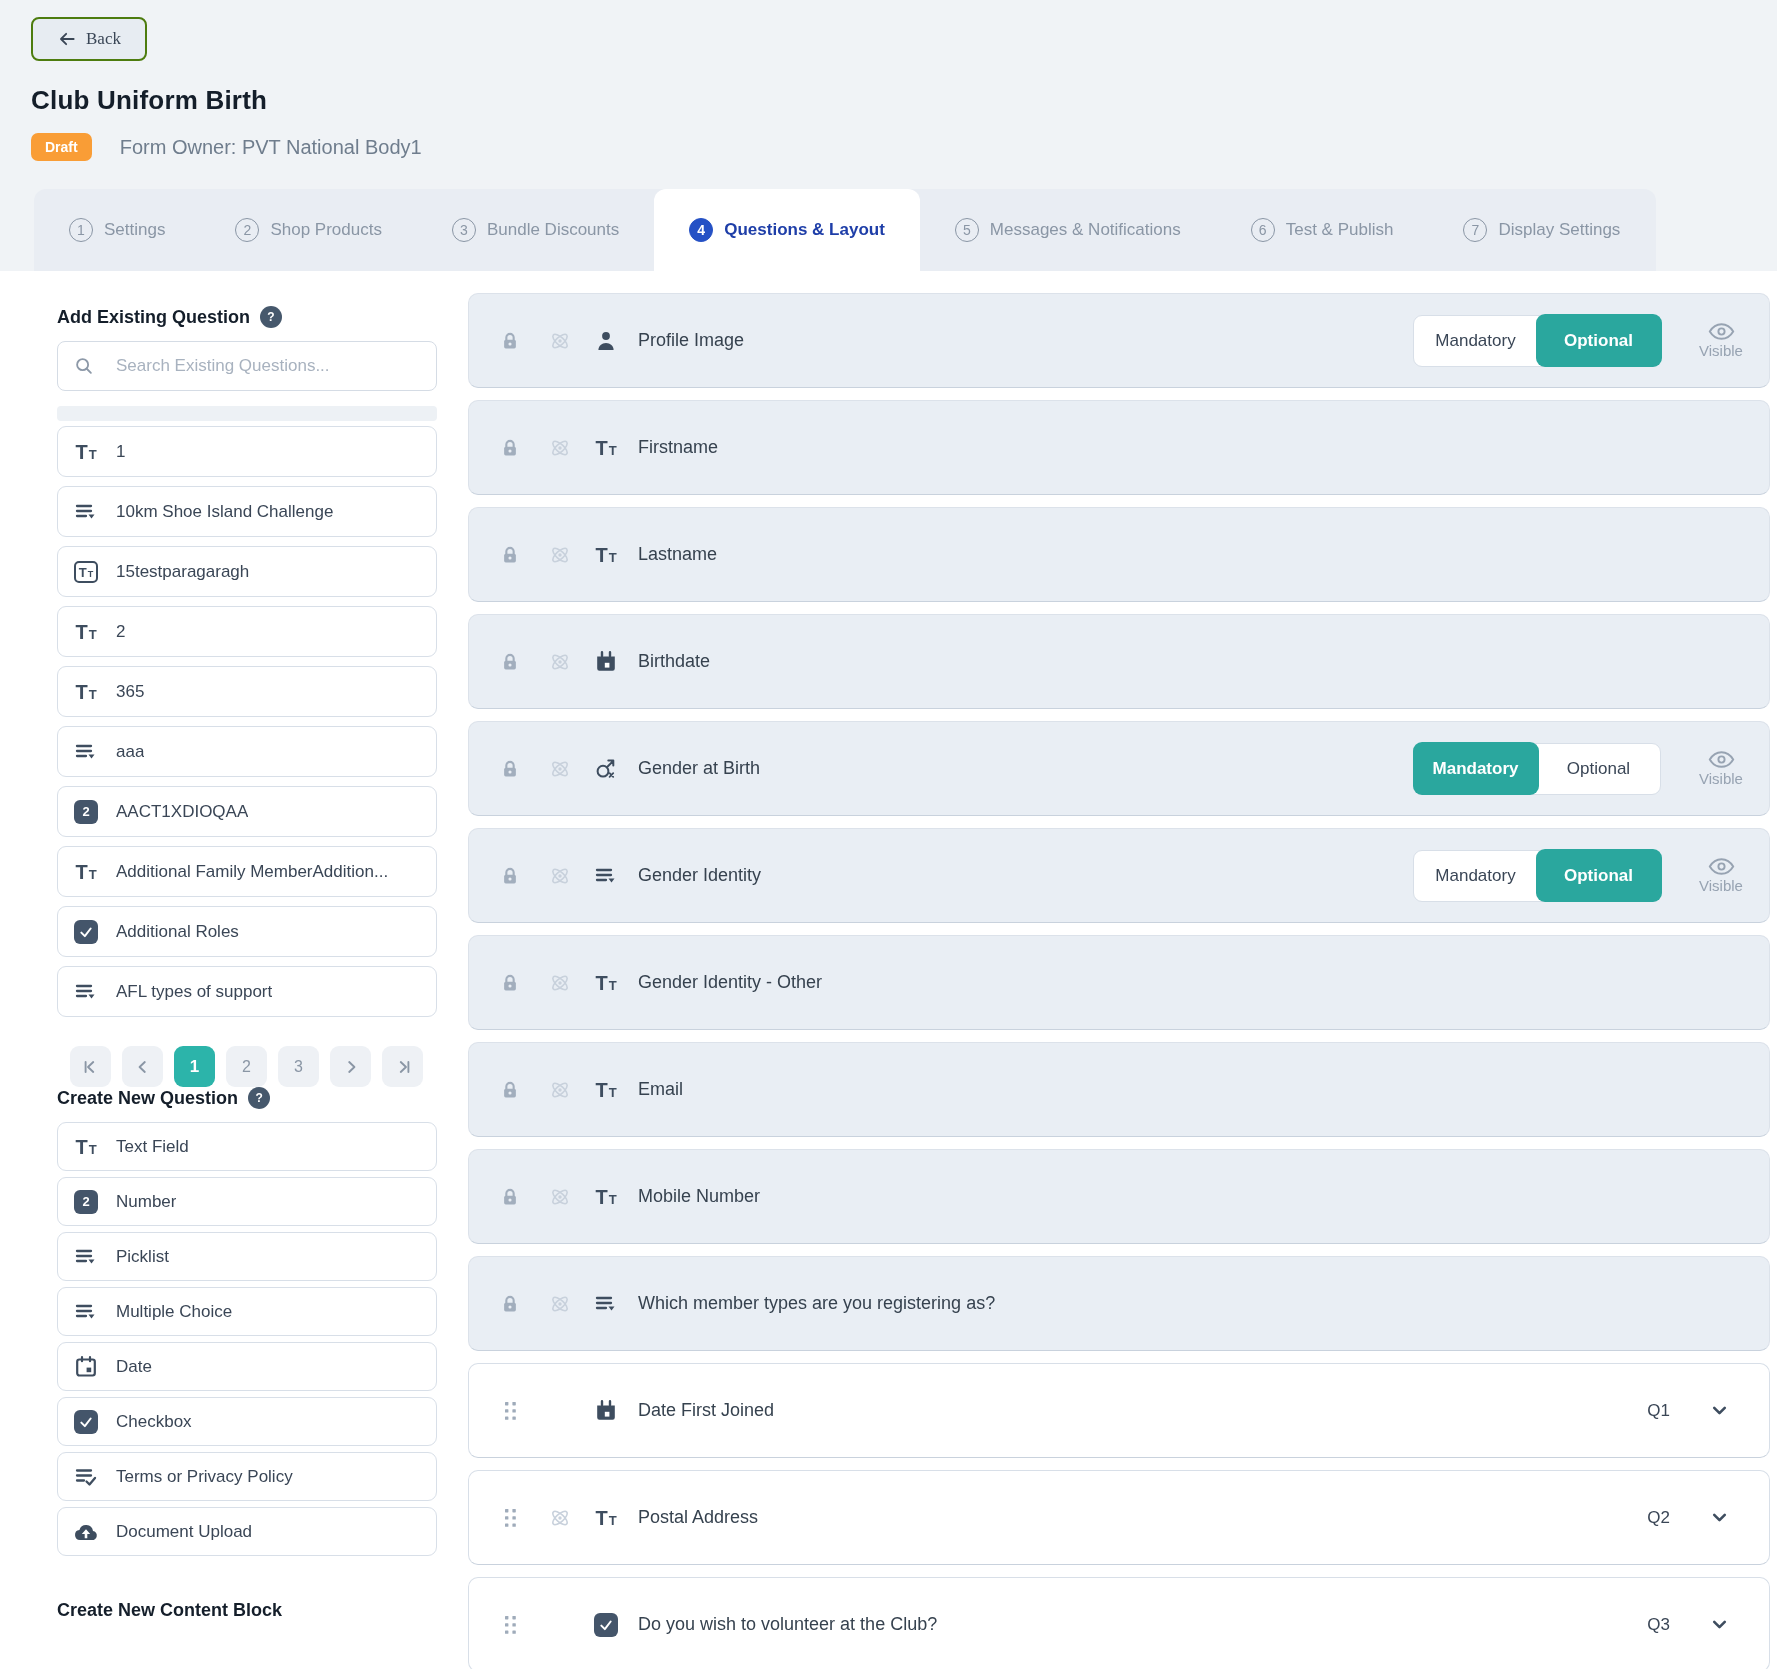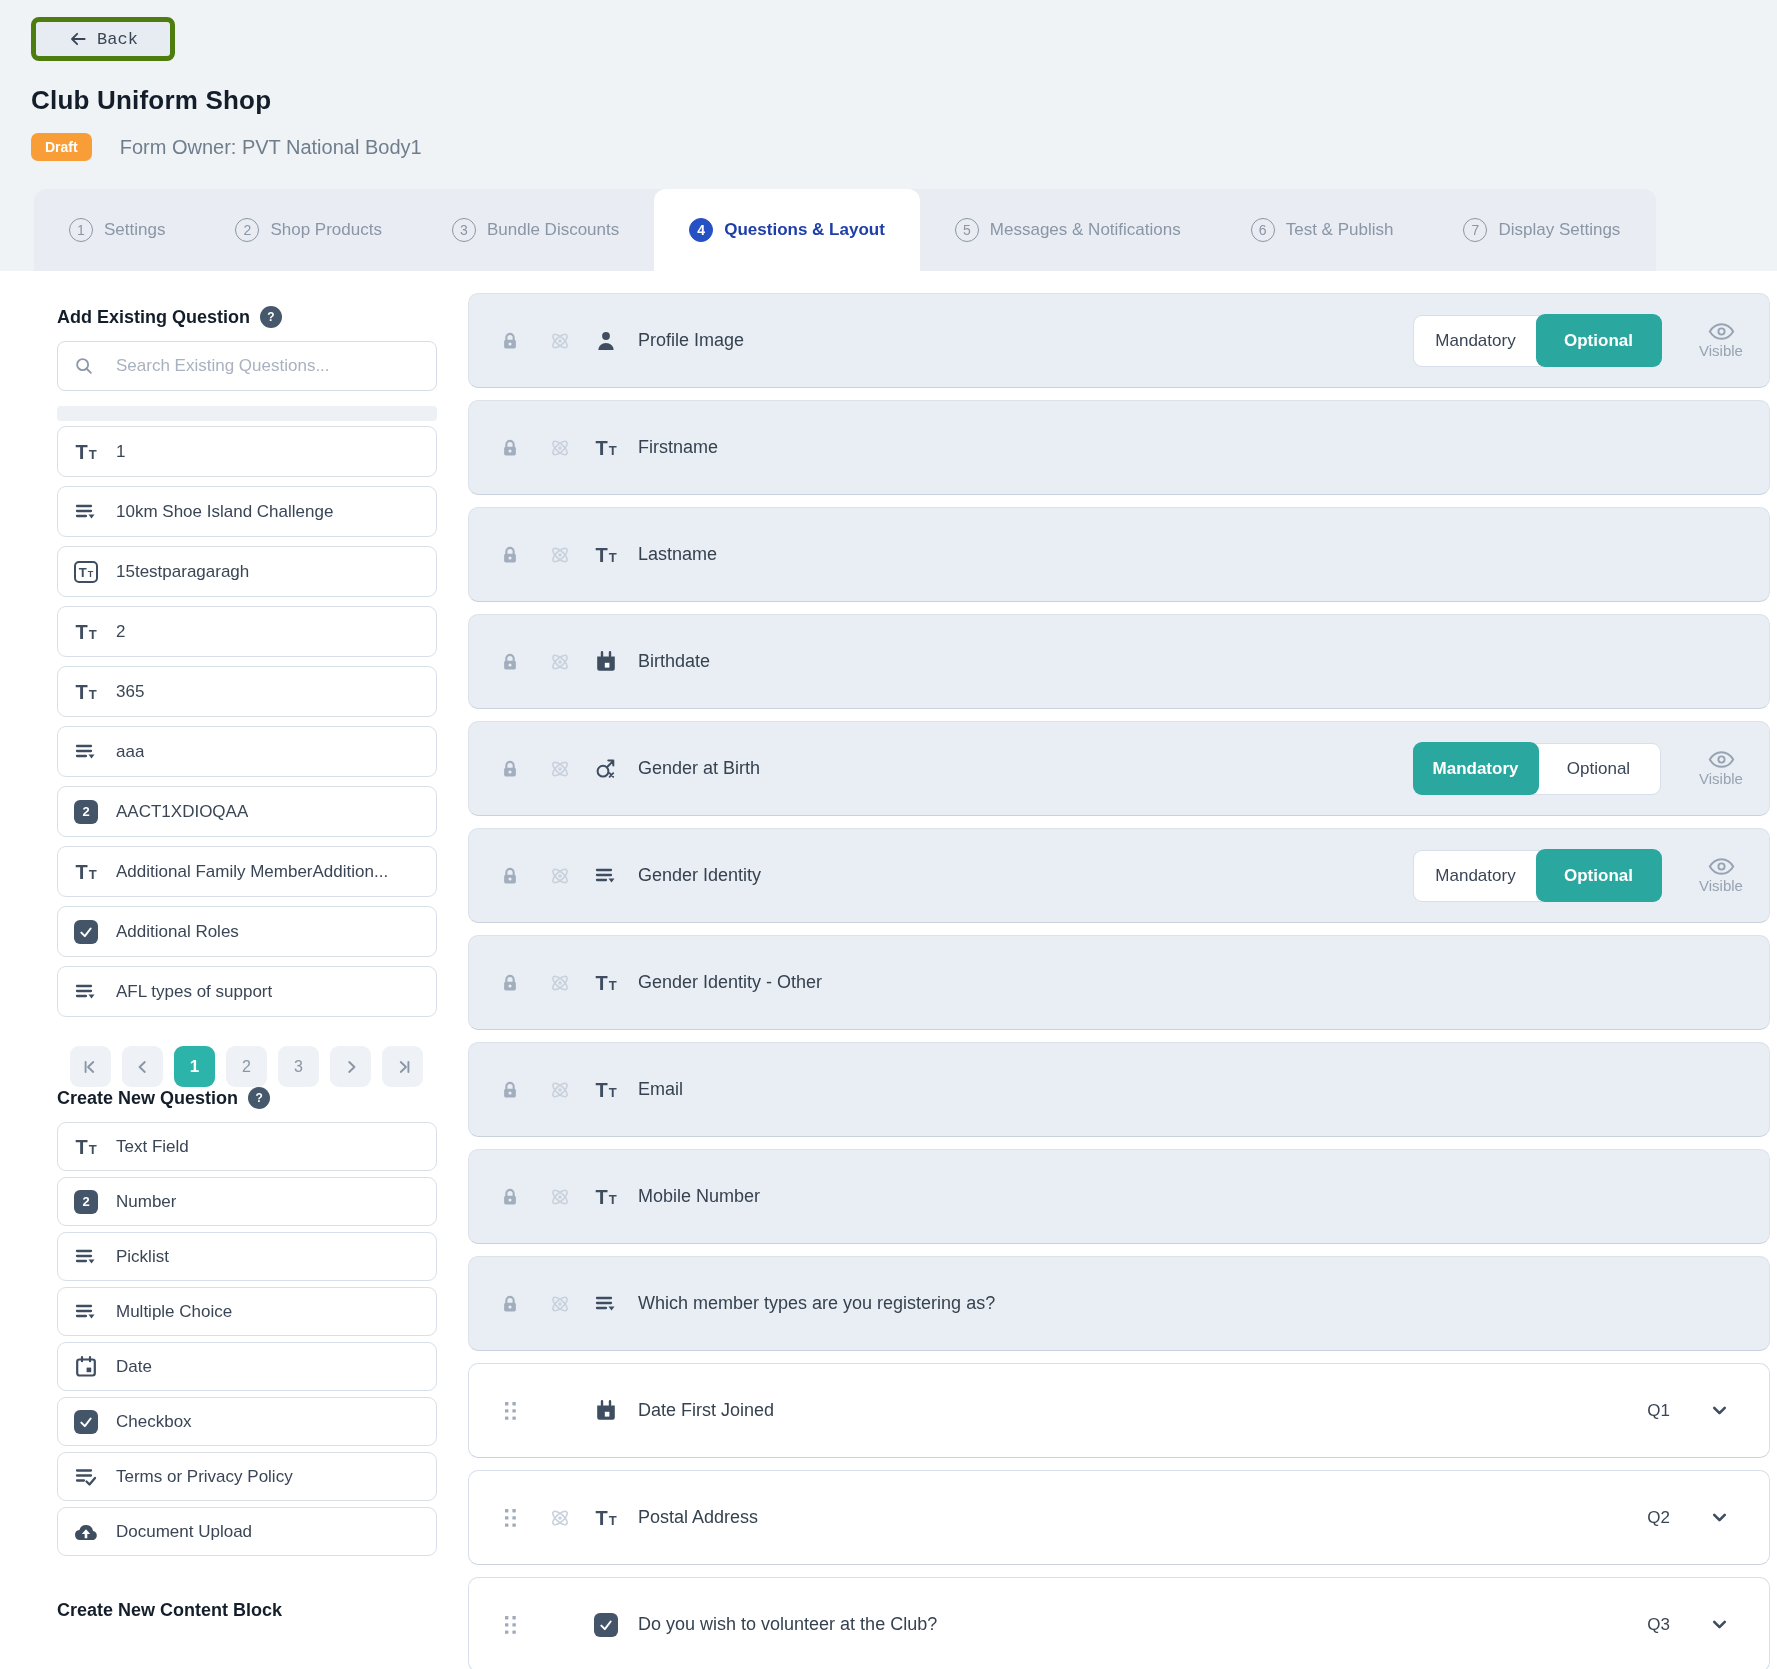--- a/index.html
+++ b/index.html
@@ -14,23 +14,23 @@
   *{box-sizing:border-box;}
   html,body{margin:0;padding:0;}
   body{
     width:1777px;height:1669px;position:relative;overflow:hidden;
     background:var(--page-bg);
     font-family:"Liberation Sans",sans-serif;color:var(--slate);
   }
   
   .header{position:absolute;left:31px;top:17px;}
   .back-btn{
-    width:144px;height:44px;border:5px solid #4d7c0f;border-radius:8px;
+    width:116px;height:44px;border:2px solid #4d7c0f;border-radius:8px;
     background:#E7ECF2;display:flex;align-items:center;justify-content:center;gap:9px;
-    font-size:17px;color:var(--slate);cursor:pointer;font-family:Liberation Mono, monospace;
+    font-size:17px;color:var(--slate);cursor:pointer;font-family:Liberation Serif, serif;
   }
   .page-title{margin:24px 0 0;font-size:26px;font-weight:800;color:var(--dark);letter-spacing:.2px;}
   .meta-row{margin-top:17px;display:flex;align-items:center;gap:28px;}
   .badge-draft{background:var(--orange);color:#fff;font-size:14px;font-weight:700;
     padding:6px 14px;border-radius:7px;}
   .form-owner{color:#6F7D8D;font-size:20px;}
   
   .tabbar{position:absolute;left:34px;top:189px;width:1622px;height:82px;
     background:var(--panel-bg);border-radius:12px 12px 0 0;display:flex;align-items:stretch;}
   .tab{display:flex;align-items:center;gap:11px;padding:0 35px;color:var(--gray);
@@ -99,21 +99,21 @@
 
 <div class="header">
   <button class="back-btn">
     <span class="ico">
         <svg width="20" height="20" viewBox="0 0 24 24">
           <path d="M20 12H5M11 5.8 4.8 12l6.2 6.2" fill="none" stroke="#3A4656" stroke-width="2.2" stroke-linecap="round" stroke-linejoin="round"></path>
         </svg>
       </span>
     <span>Back</span>
   </button>
-  <h1 class="page-title">Club Uniform Shop</h1>
+  <h1 class="page-title">Club Uniform Birth</h1>
   <div class="meta-row">
     <span class="badge-draft">Draft</span>
     <span class="form-owner">Form Owner: PVT National Body1</span>
   </div>
 </div>
 
 <nav class="tabbar" id="tabbar">
   <div class="tab">
     <span class="tab-num">1</span>
     <span>Settings</span>

